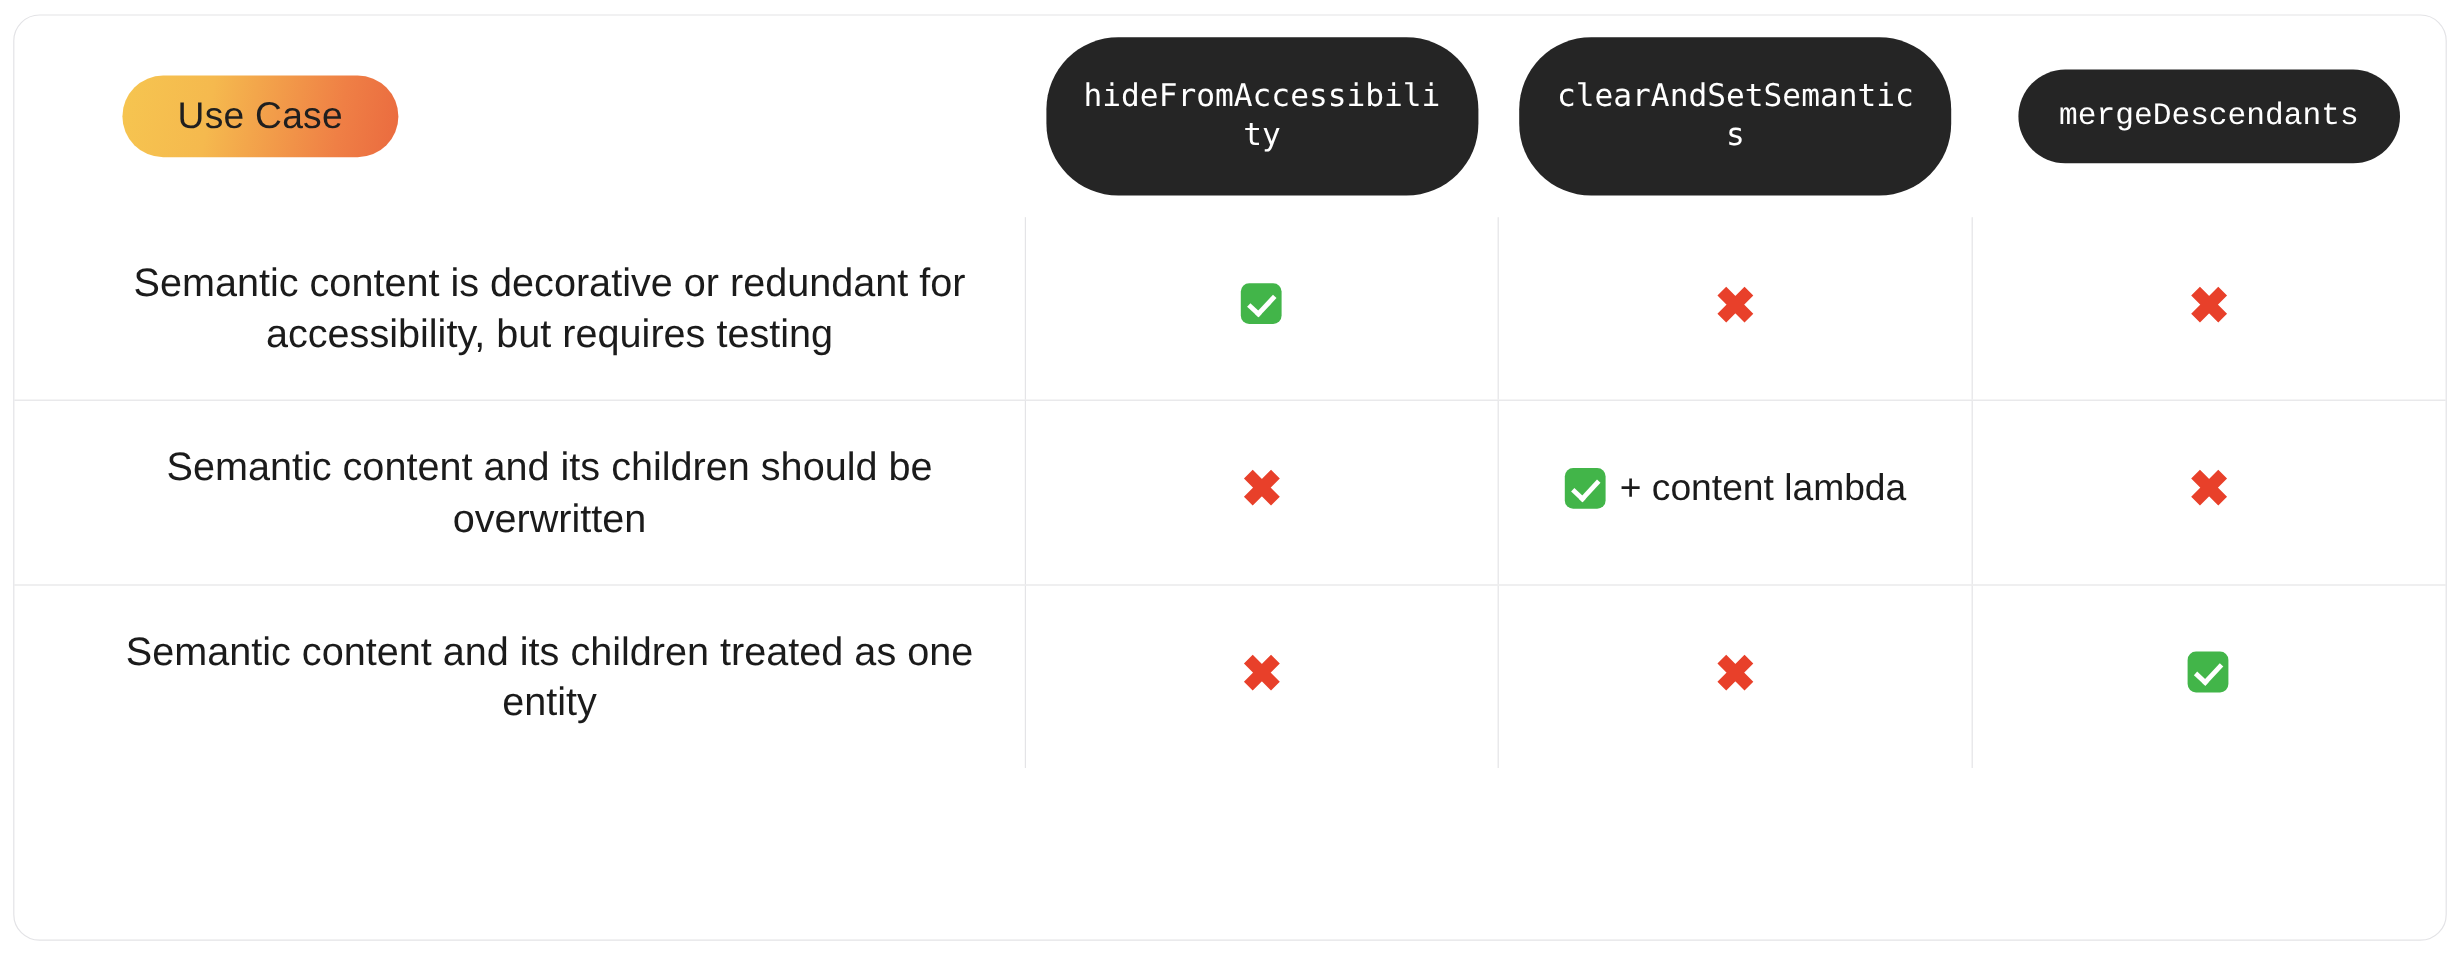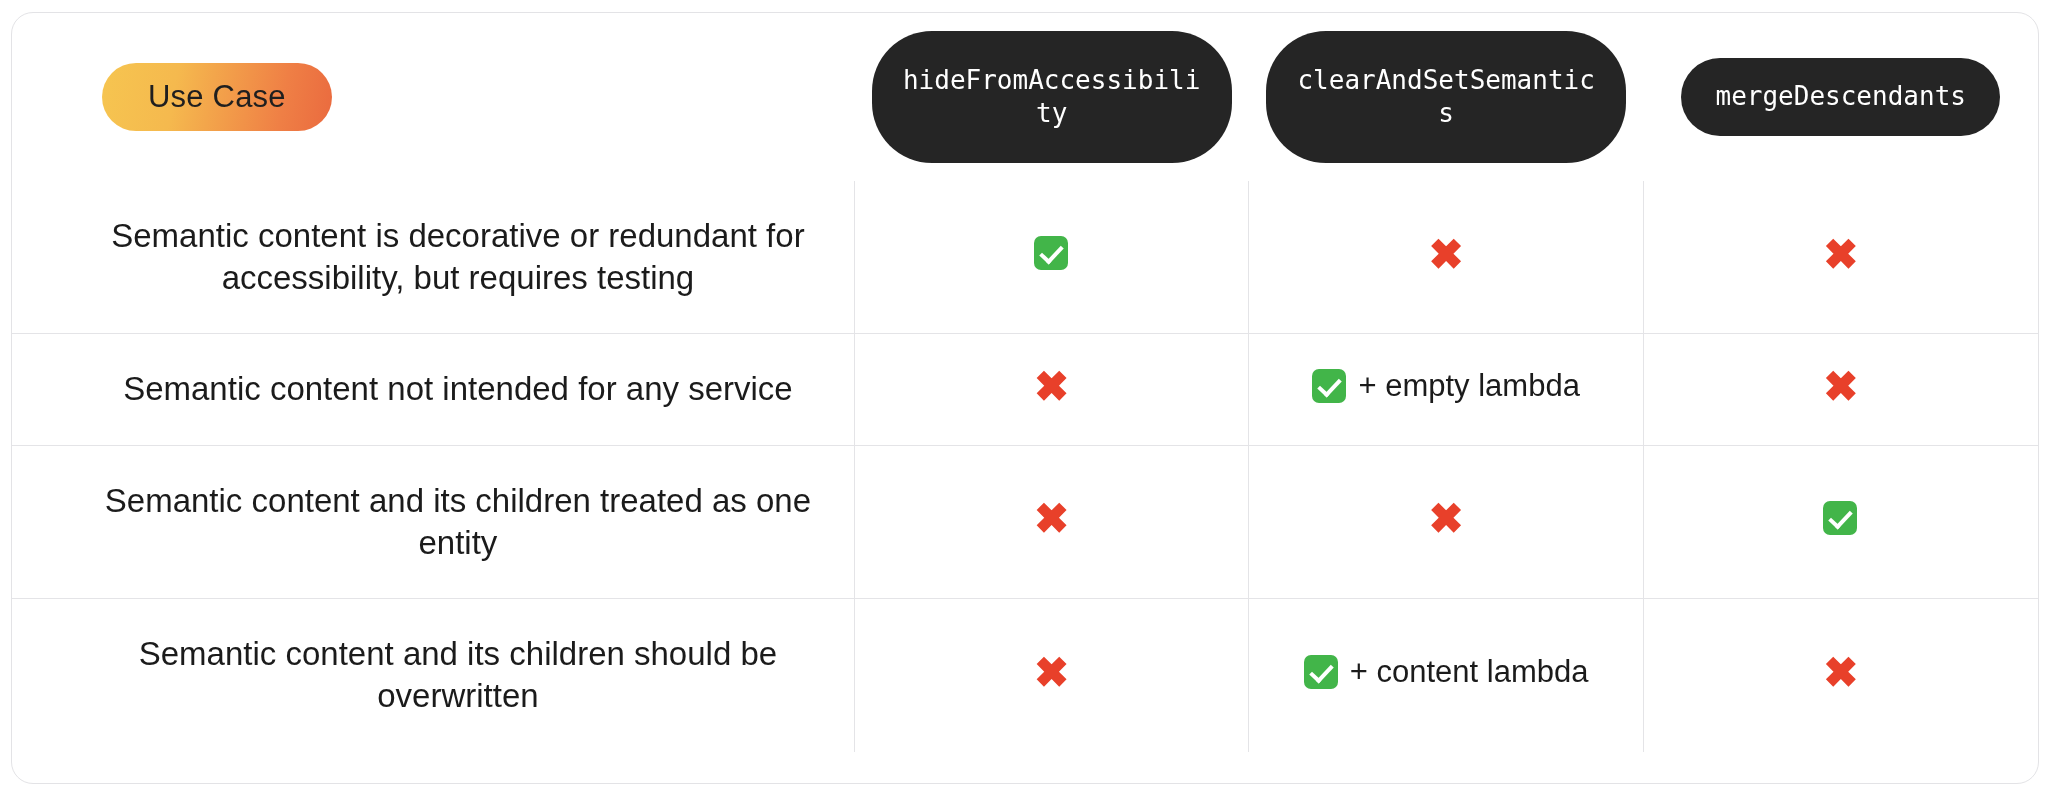--- a/index.html
+++ b/index.html
@@ -69,21 +69,21 @@
     color: #ffffff;
     border-radius: 60px;
     font-family: "DejaVu Sans Mono", "Liberation Mono", monospace;
     font-size: 26px;
     line-height: 1.28;
     text-align: center;
     padding: 33px 30px;
     max-width: 300px;
     word-break: break-all;
   }
-  .api-pill.wide { padding: 22px 34px; }
+  .api-pill.wide { padding: 22px 34px; font-family: Liberation Mono, monospace; }
 
   
   tbody td {
     padding: 0;
     border: 0;
   }
   tbody tr td.cell-usecase {
     border-bottom: 1px solid #e4e4e7;
     padding: 34px 40px 34px 90px;
     font-size: 33px;
@@ -196,31 +196,32 @@
             <span class="mark mark-no">✖</span>
           </span>
         </td>
         <td class="cell-api">
           <span class="cell-inner">
             <span class="mark mark-no">✖</span>
           </span>
         </td>
       </tr>
 
+
       <tr>
-        <td class="cell-usecase">Semantic content not intended for any service</td>
+        <td class="cell-usecase">Semantic content and its children should be overwritten</td>
         <td class="cell-api">
           <span class="cell-inner">
             <span class="mark mark-no">✖</span>
           </span>
         </td>
         <td class="cell-api">
           <span class="cell-inner">
             <span class="mark mark-yes"></span>
-            <span class="combo-label">+ empty lambda</span>
+            <span class="combo-label">+ content lambda</span>
           </span>
         </td>
         <td class="cell-api">
           <span class="cell-inner">
             <span class="mark mark-no">✖</span>
           </span>
         </td>
       </tr>
 
       <tr>
@@ -231,38 +232,18 @@
           </span>
         </td>
         <td class="cell-api">
           <span class="cell-inner">
             <span class="mark mark-no">✖</span>
           </span>
         </td>
         <td class="cell-api">
           <span class="cell-inner">
             <span class="mark mark-yes"></span>
-          </span>
-        </td>
-      </tr>
-
-      <tr>
-        <td class="cell-usecase">Semantic content and its children should be overwritten</td>
-        <td class="cell-api">
-          <span class="cell-inner">
-            <span class="mark mark-no">✖</span>
-          </span>
-        </td>
-        <td class="cell-api">
-          <span class="cell-inner">
-            <span class="mark mark-yes"></span>
-            <span class="combo-label">+ content lambda</span>
-          </span>
-        </td>
-        <td class="cell-api">
-          <span class="cell-inner">
-            <span class="mark mark-no">✖</span>
           </span>
         </td>
       </tr>
     </tbody>
   </table>
 </div>
 
 </body></html>

